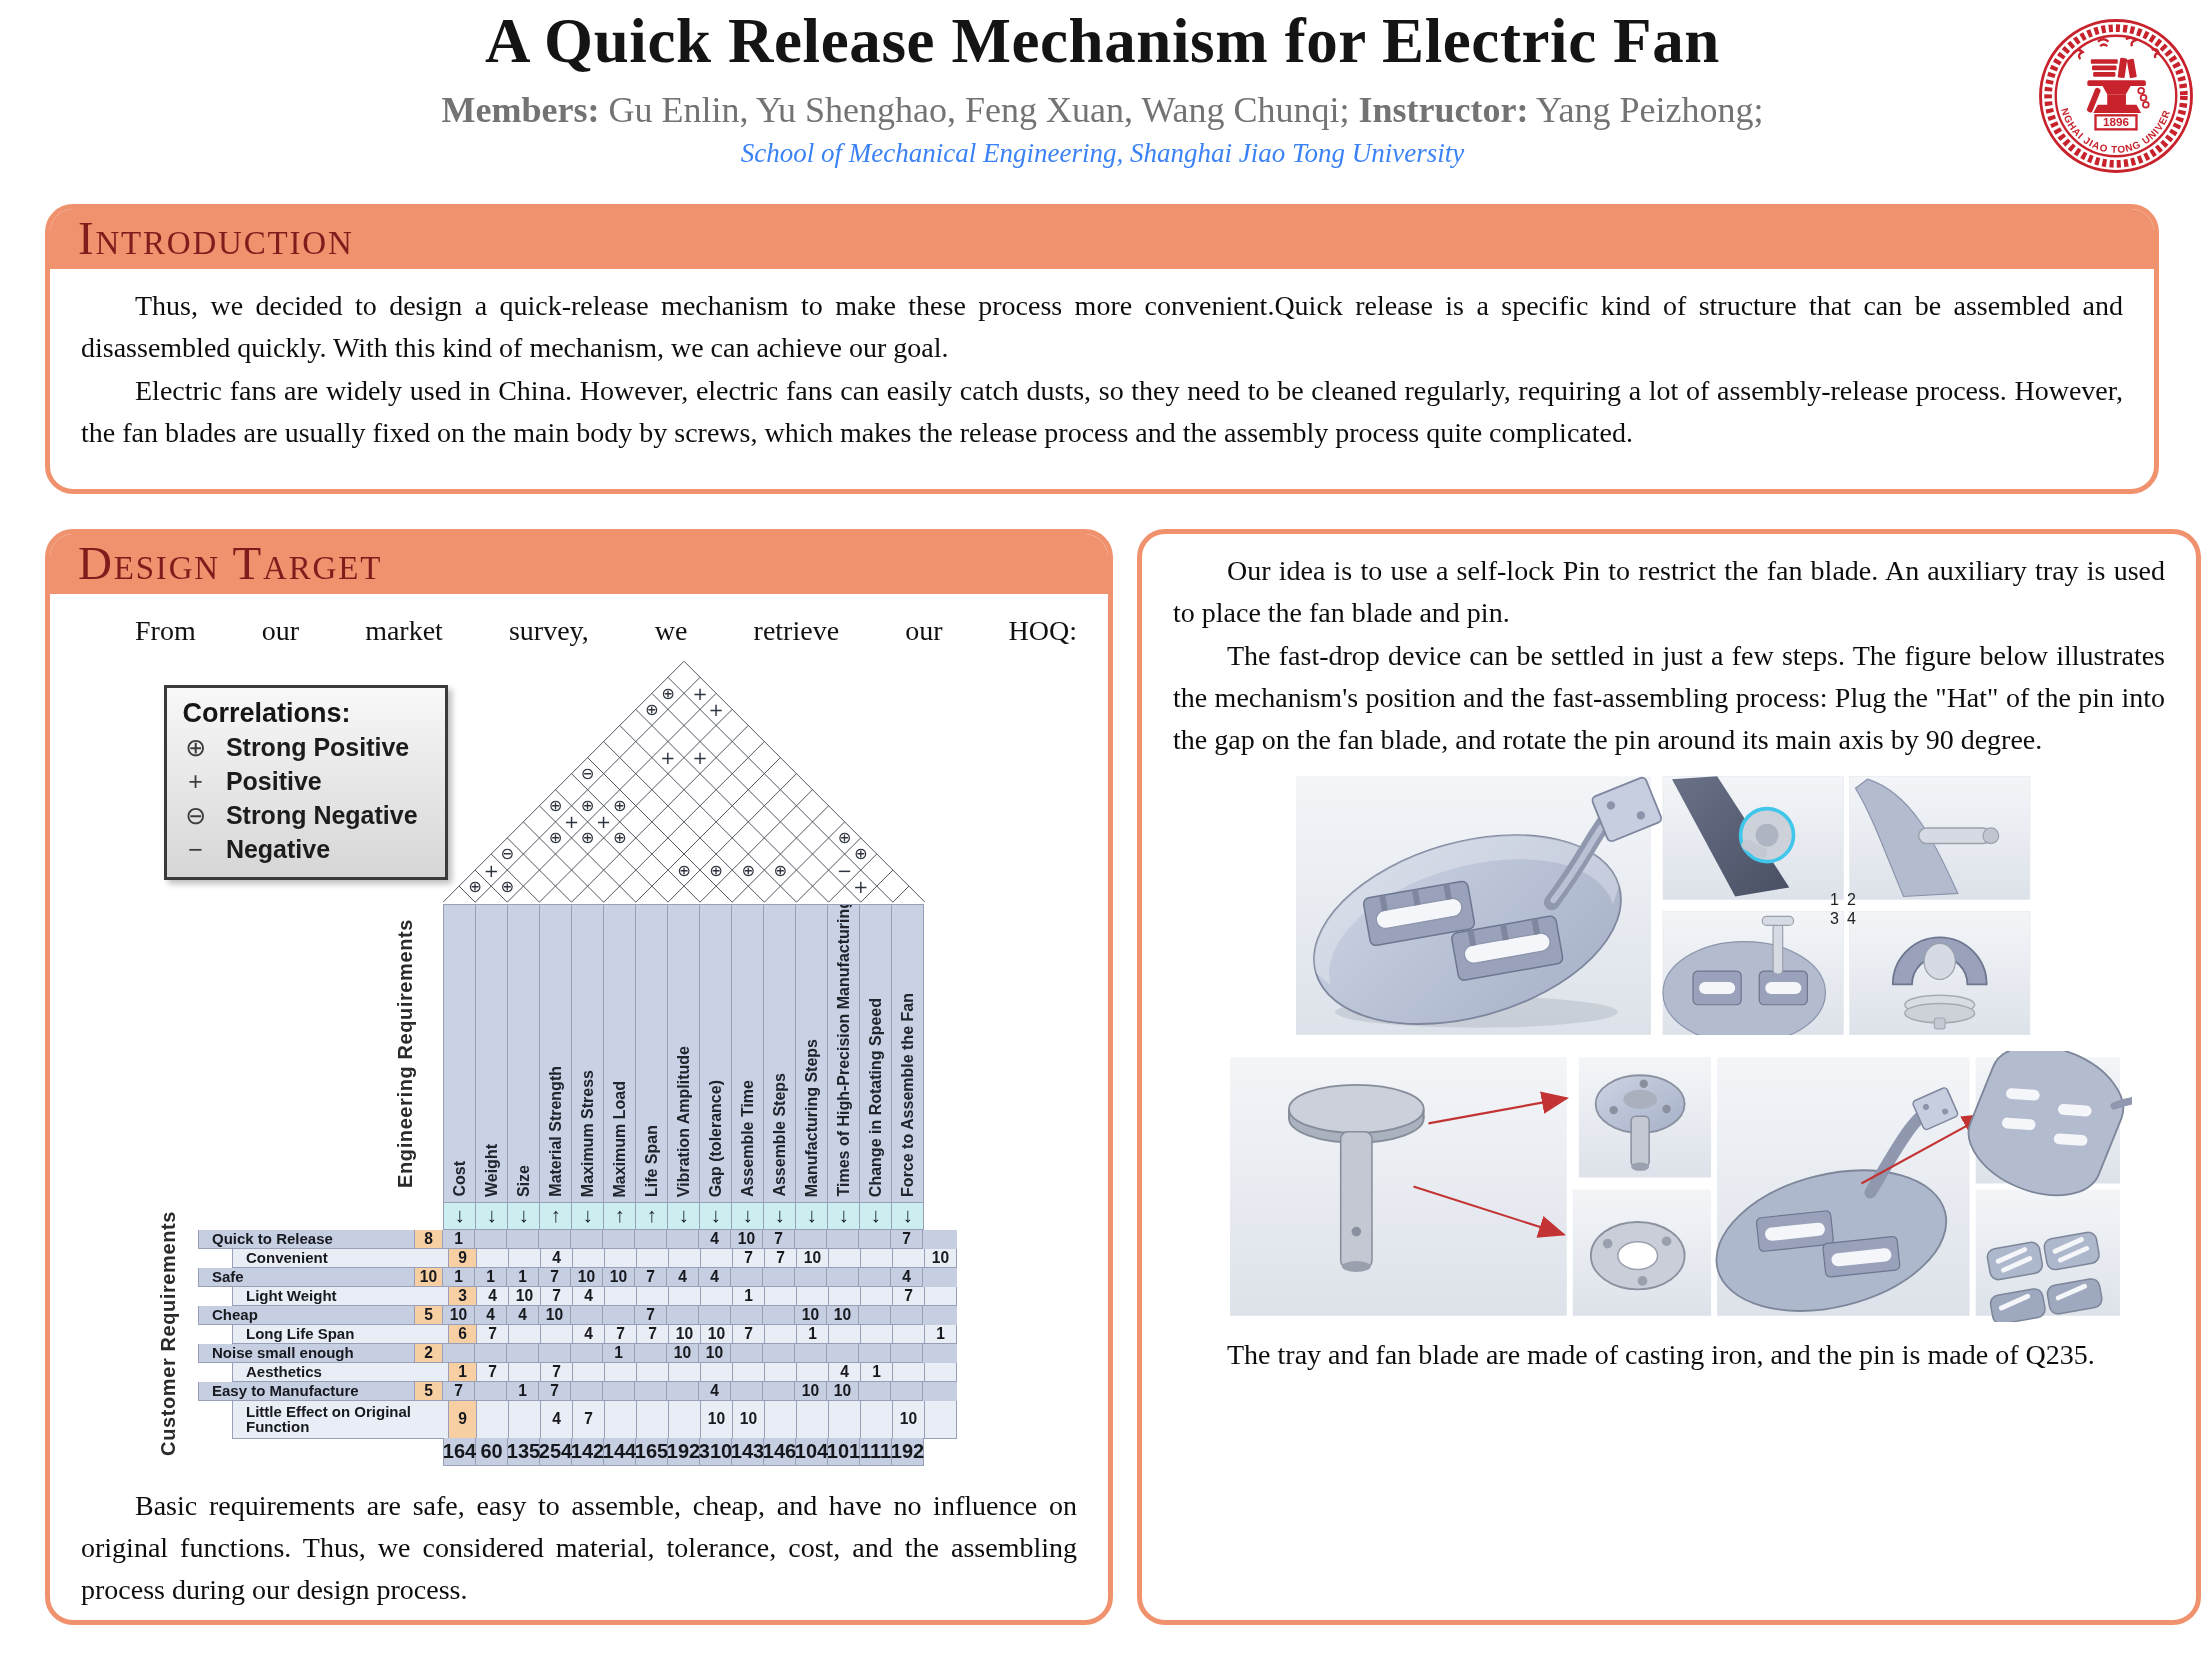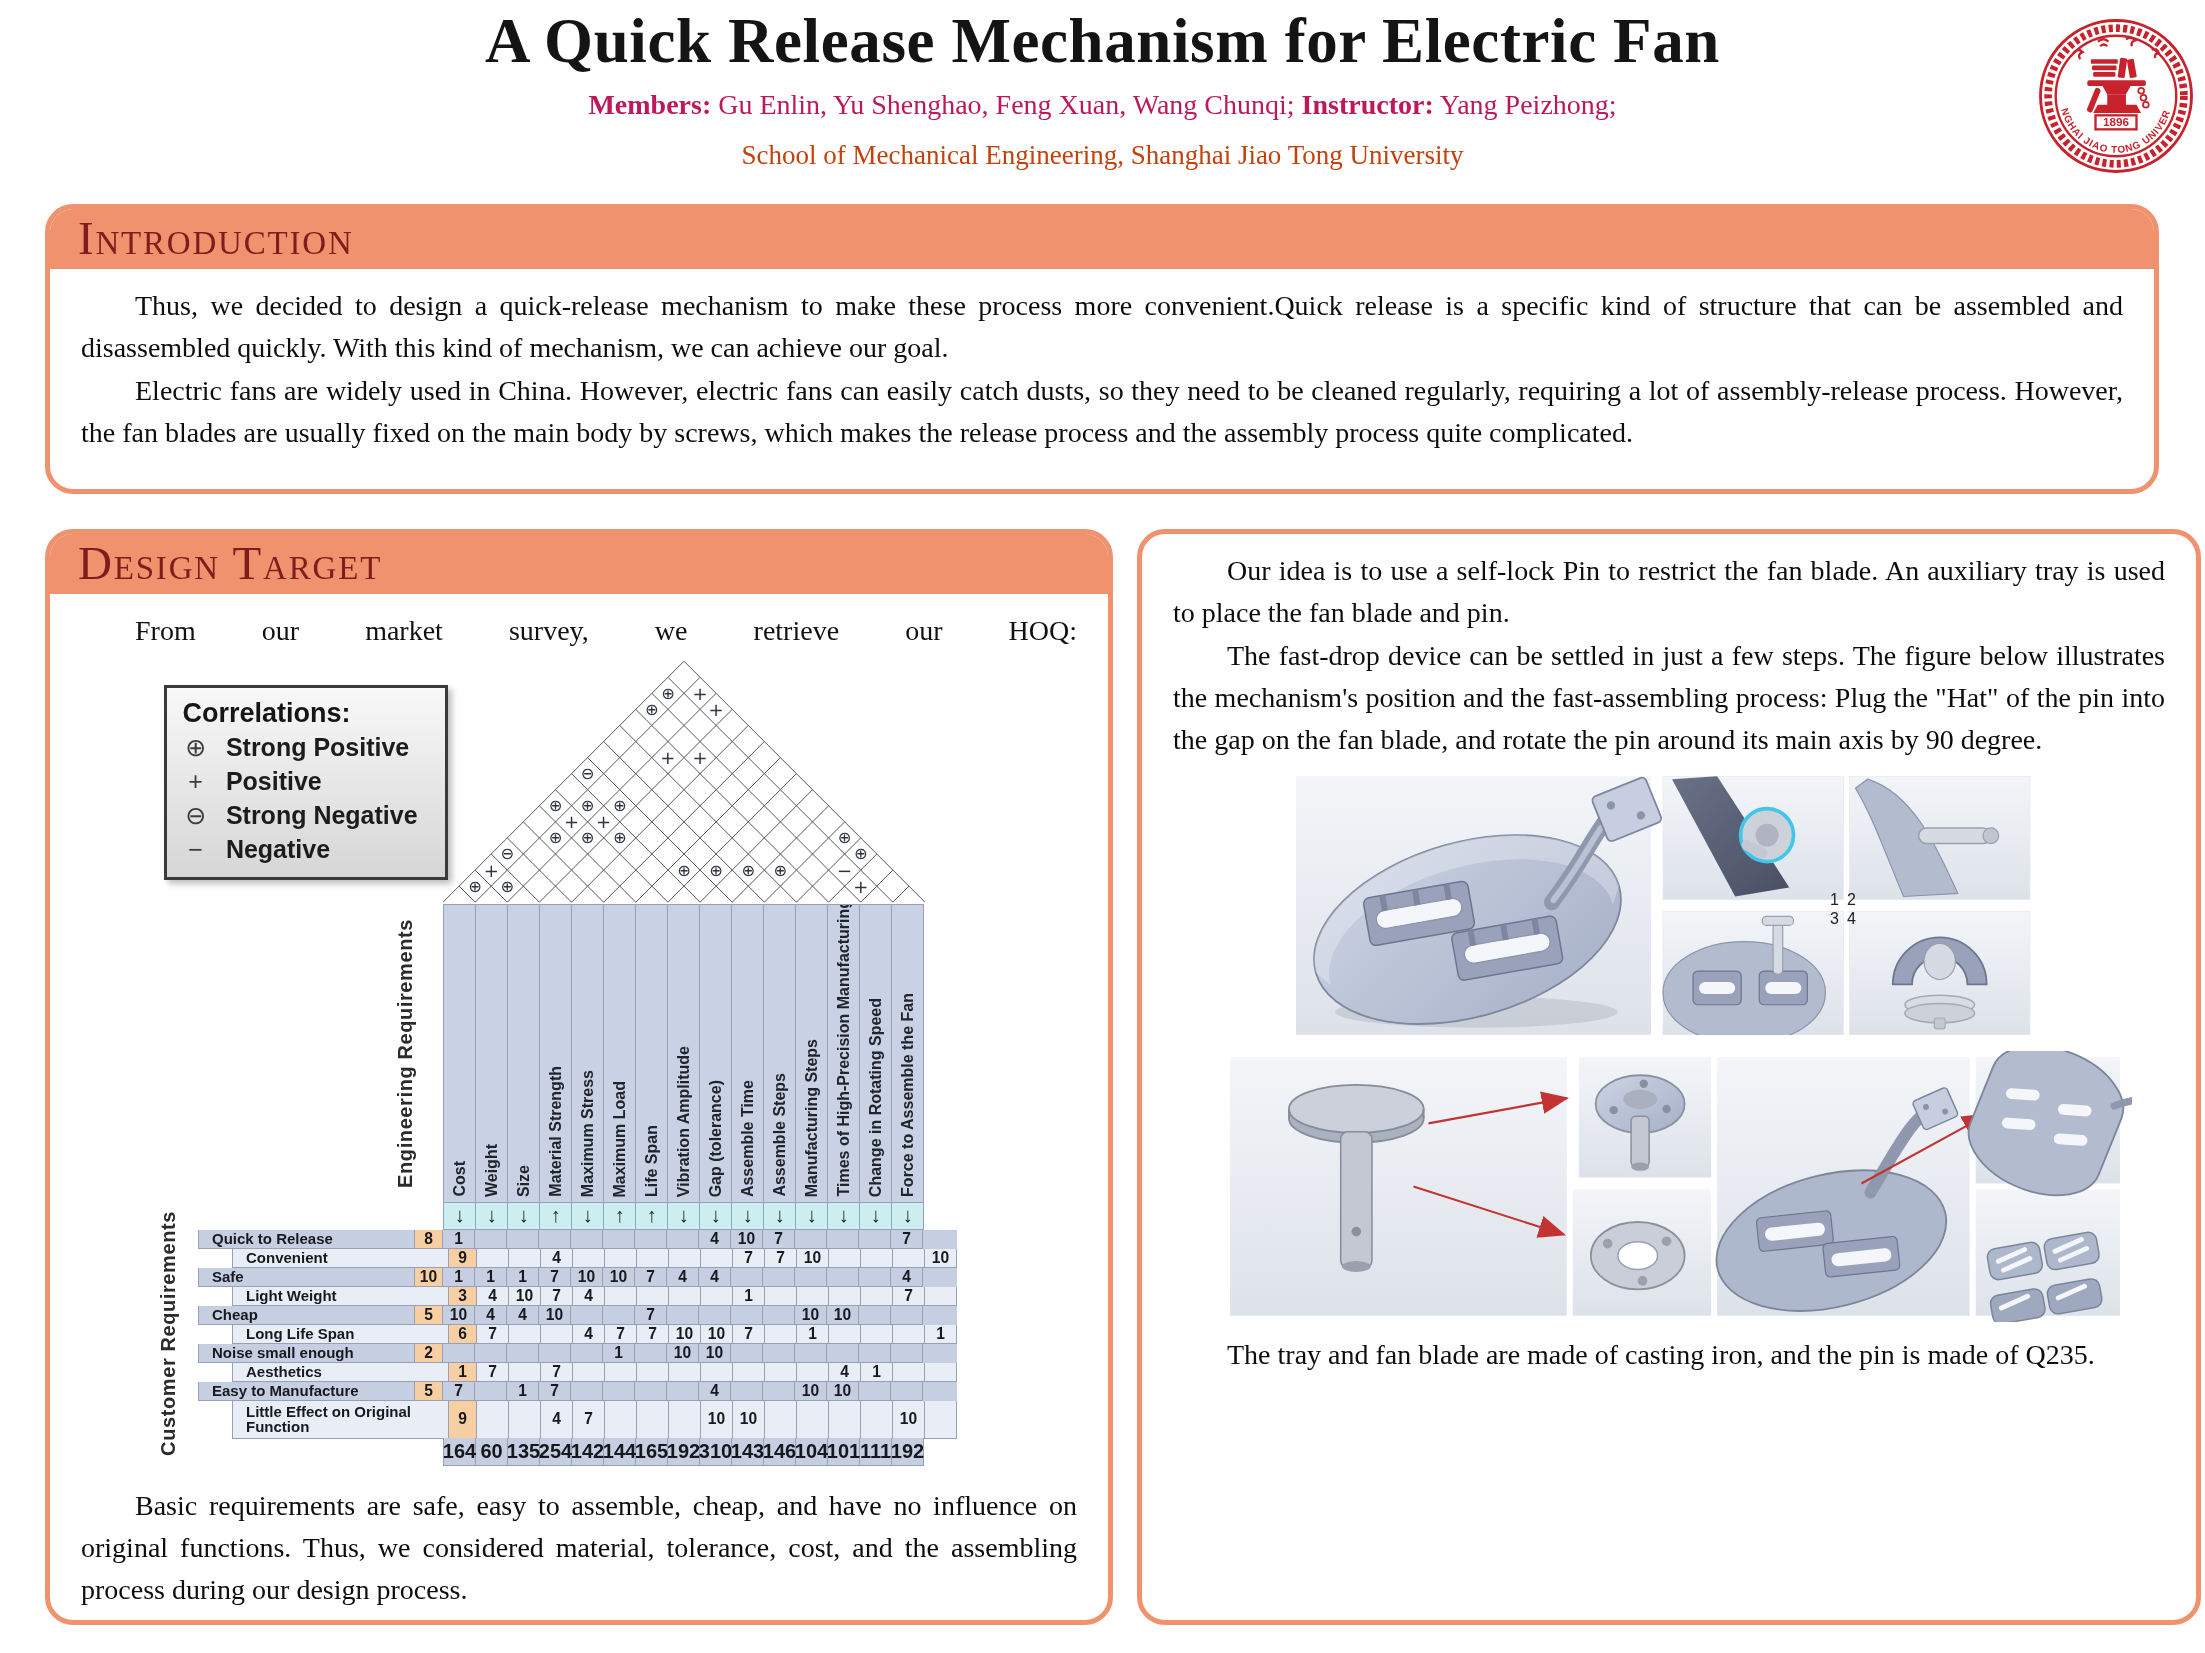--- a/index.html
+++ b/index.html
@@ -13,23 +13,23 @@
   }
   *{margin:0;padding:0;box-sizing:border-box;}
   html,body{background:#ffffff;}
   body{
     width:2205px;height:1654px;position:relative;
     font-family:"Liberation Serif",serif;color:#111;
   }
   
   .page-header{position:absolute;left:0;top:4.8px;width:2205px;text-align:center;}
   .page-title{font-size:63px;font-weight:700;letter-spacing:0.6px;color:#141414;}
-  .page-sub{font-size:28px;margin-top:10.8px;color:#be185d;}
+  .page-sub{font-size:36px;margin-top:10.8px;color:#737373;}
   .page-sub b{font-weight:700;}
-  .page-aff{font-size:27px;margin-top:19px;color:#c2410c;}
+  .page-aff{font-size:27px;font-style:italic;margin-top:7px;color:#3b82f6;}
   
   .logo{position:absolute;left:2037px;top:17px;width:158px;height:158px;}
   
   .section{
     position:absolute;background:#fff;border:5.4px solid var(--orange);
     border-radius:28px;overflow:hidden;
   }
   .band{
     height:60px;background:var(--orange);color:#7f1d1d;
     font-variant:small-caps;font-size:47px;line-height:59px;

